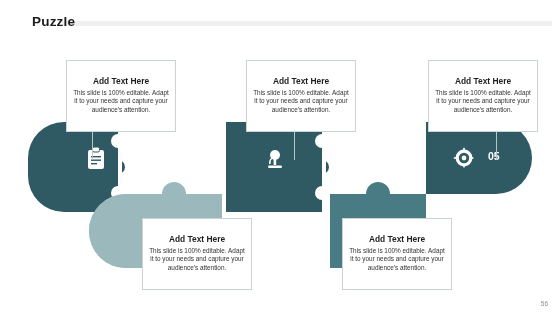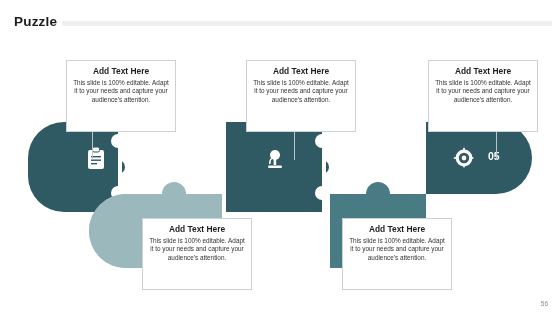--- a/index.html
+++ b/index.html
@@ -26,21 +26,21 @@
     left: 0; top: 8px;
     width: 560px;
     height: 26px;
     display: flex;
     align-items: center;
   }
   .title-text {
     font-size: 13.5px;
     color: #1c1c1c;
     font-weight: bold;
-    padding-left: 14px;
+    padding-left: 32px;
     letter-spacing: 0.2px;
   }
   .title-rule {
     position: absolute;
     left: 62px;
     top: 21px;
     width: 490px;
     height: 5px;
     background: #eef0f0;
   }
@@ -51,21 +51,21 @@
     top: 46px;
     width: 516px;
     height: 250px;
   }
   
   .card {
     position: absolute;
     border: 1px solid #c9d2d4;
     background: #ffffff;
     box-sizing: border-box;
-    padding: 5px 6px 6px 6px;
+    padding: 15px 6px 6px 6px;
     text-align: center;
   }
   .card-title {
     font-size: 8.4px;
     font-weight: bold;
     color: #1d1d1d;
     margin-bottom: 3px;
     line-height: 10px;
   }
   .card-body {

